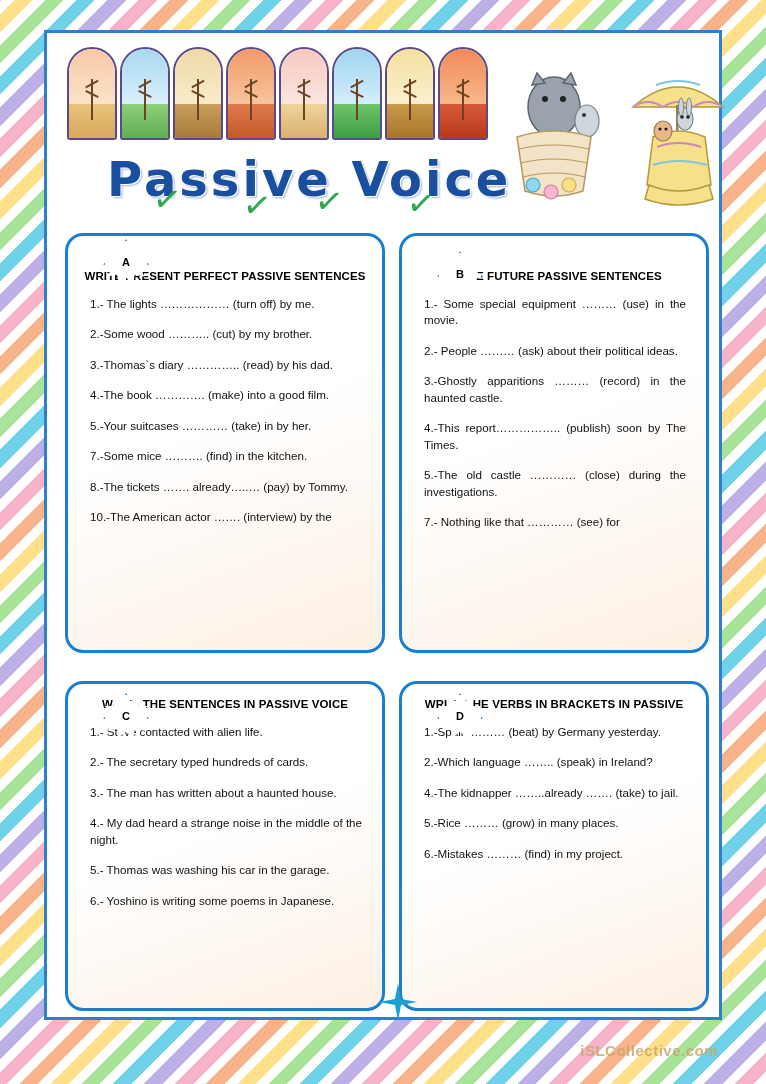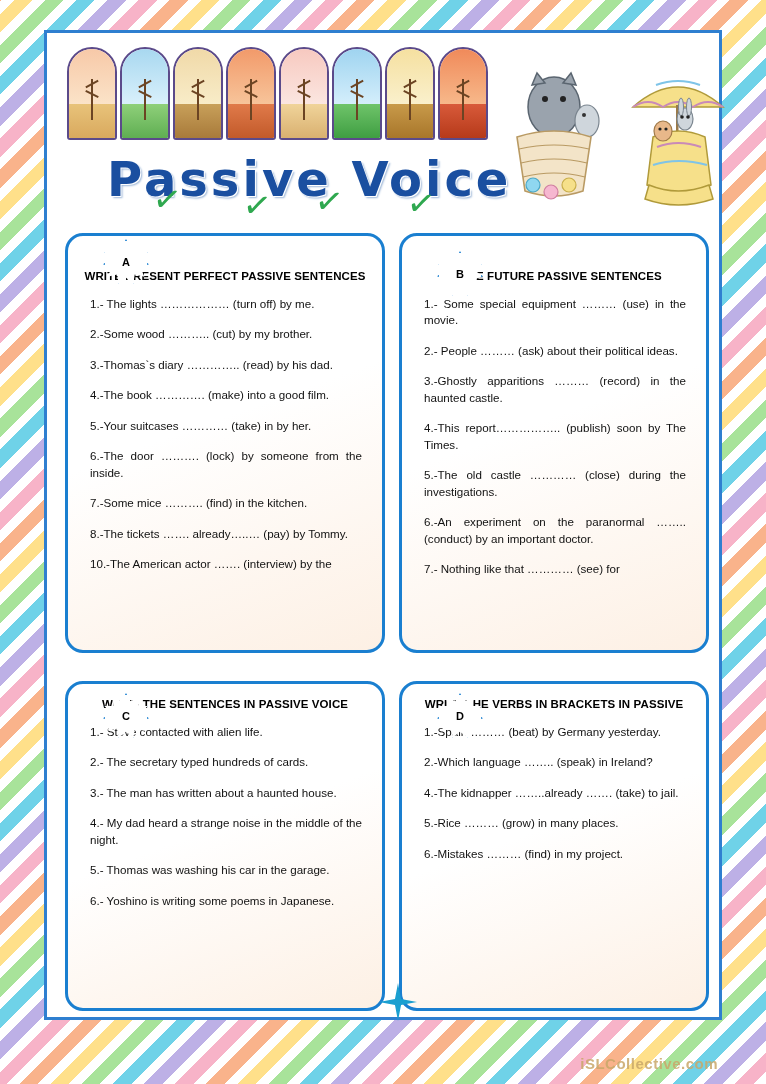--- a/index.html
+++ b/index.html
@@ -191,21 +191,21 @@
     width: 38px;
     height: 38px;
     background: #1a9fd0;
     clip-path: polygon(50% 0%, 58% 42%, 100% 50%, 58% 58%, 50% 100%, 42% 58%, 0% 50%, 42% 42%);
   }
 
   
   #watermark {
     position: absolute;
     right: 48px;
-    bottom: 12px;
+    bottom: 25px;
     font-size: 15px;
     font-weight: bold;
     color: #c9a86a;
     letter-spacing: 0.5px;
     opacity: 0.85;
   }
 </style>
 </head>
 <body>
 
@@ -299,34 +299,32 @@
       <span class="check" style="left:360px; top:150px;">✓</span>
     </div>
 
     <div class="box" id="box-a">
       <div class="box-title">WRITE PRESENT PERFECT PASSIVE SENTENCES</div>
       <p class="item">1.- The lights ……………… (turn off) by me.</p>
       <p class="item">2.-Some wood ……….. (cut) by my brother.</p>
       <p class="item">3.-Thomas`s diary ………….. (read) by his dad.</p>
       <p class="item">4.-The book …………. (make) into a good film.</p>
       <p class="item">5.-Your suitcases ………… (take) in by her.</p>
-      <p class="item">6.-The door ………. (lock) by someone from the inside.</p>
       <p class="item">7.-Some mice ………. (find) in the kitchen.</p>
       <p class="item">8.-The tickets ……. already…..… (pay) by Tommy.</p>
       <p class="item">10.-The American actor ……. (interview) by the</p>
     </div>
 
     <div class="box" id="box-b">
       <div class="box-title">WRITE FUTURE PASSIVE SENTENCES</div>
       <p class="item">1.- Some special equipment ……… (use) in the movie.</p>
       <p class="item">2.-  People  ………  (ask)  about  their political  ideas.</p>
       <p class="item">3.-Ghostly apparitions ……… (record) in the haunted castle.</p>
       <p class="item">4.-This report…………….. (publish) soon by The Times.</p>
       <p class="item">5.-The old castle ………… (close) during the investigations.</p>
-      <p class="item">6.-An  experiment  on  the  paranormal ……..  (conduct) by an important doctor.</p>
       <p class="item">7.- Nothing like that ………… (see) for</p>
     </div>
 
     <div class="box" id="box-c">
       <div class="box-title">WRITE THE SENTENCES IN PASSIVE VOICE</div>
       <p class="item">1.- Steve contacted with alien life.</p>
       <p class="item">2.- The secretary typed hundreds of cards.</p>
       <p class="item">3.- The man has written about a haunted house.</p>
       <p class="item">4.- My dad heard a strange noise in the middle of the night.</p>
       <p class="item">5.- Thomas was washing his car in the garage.</p>

